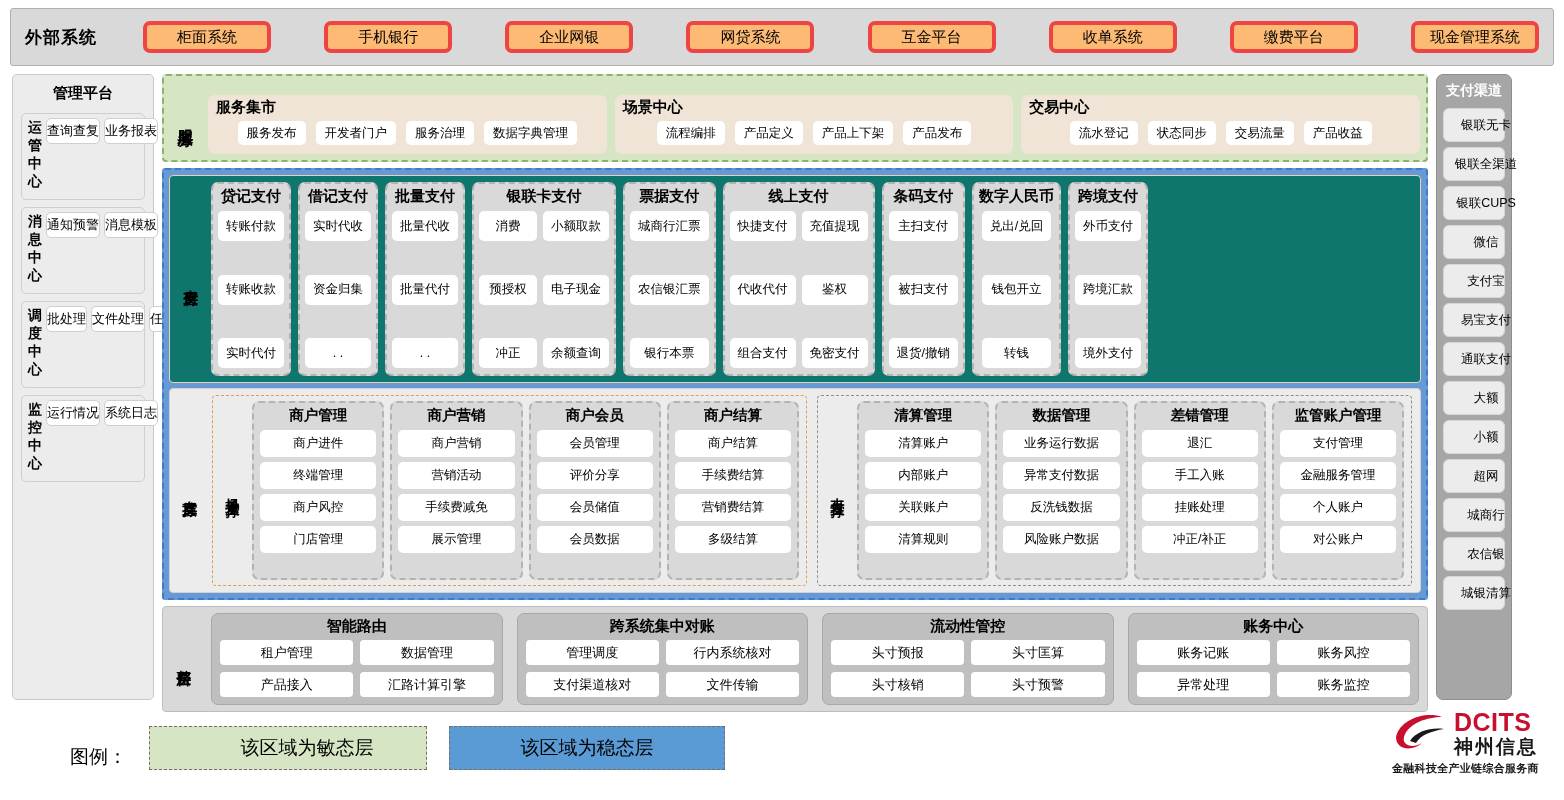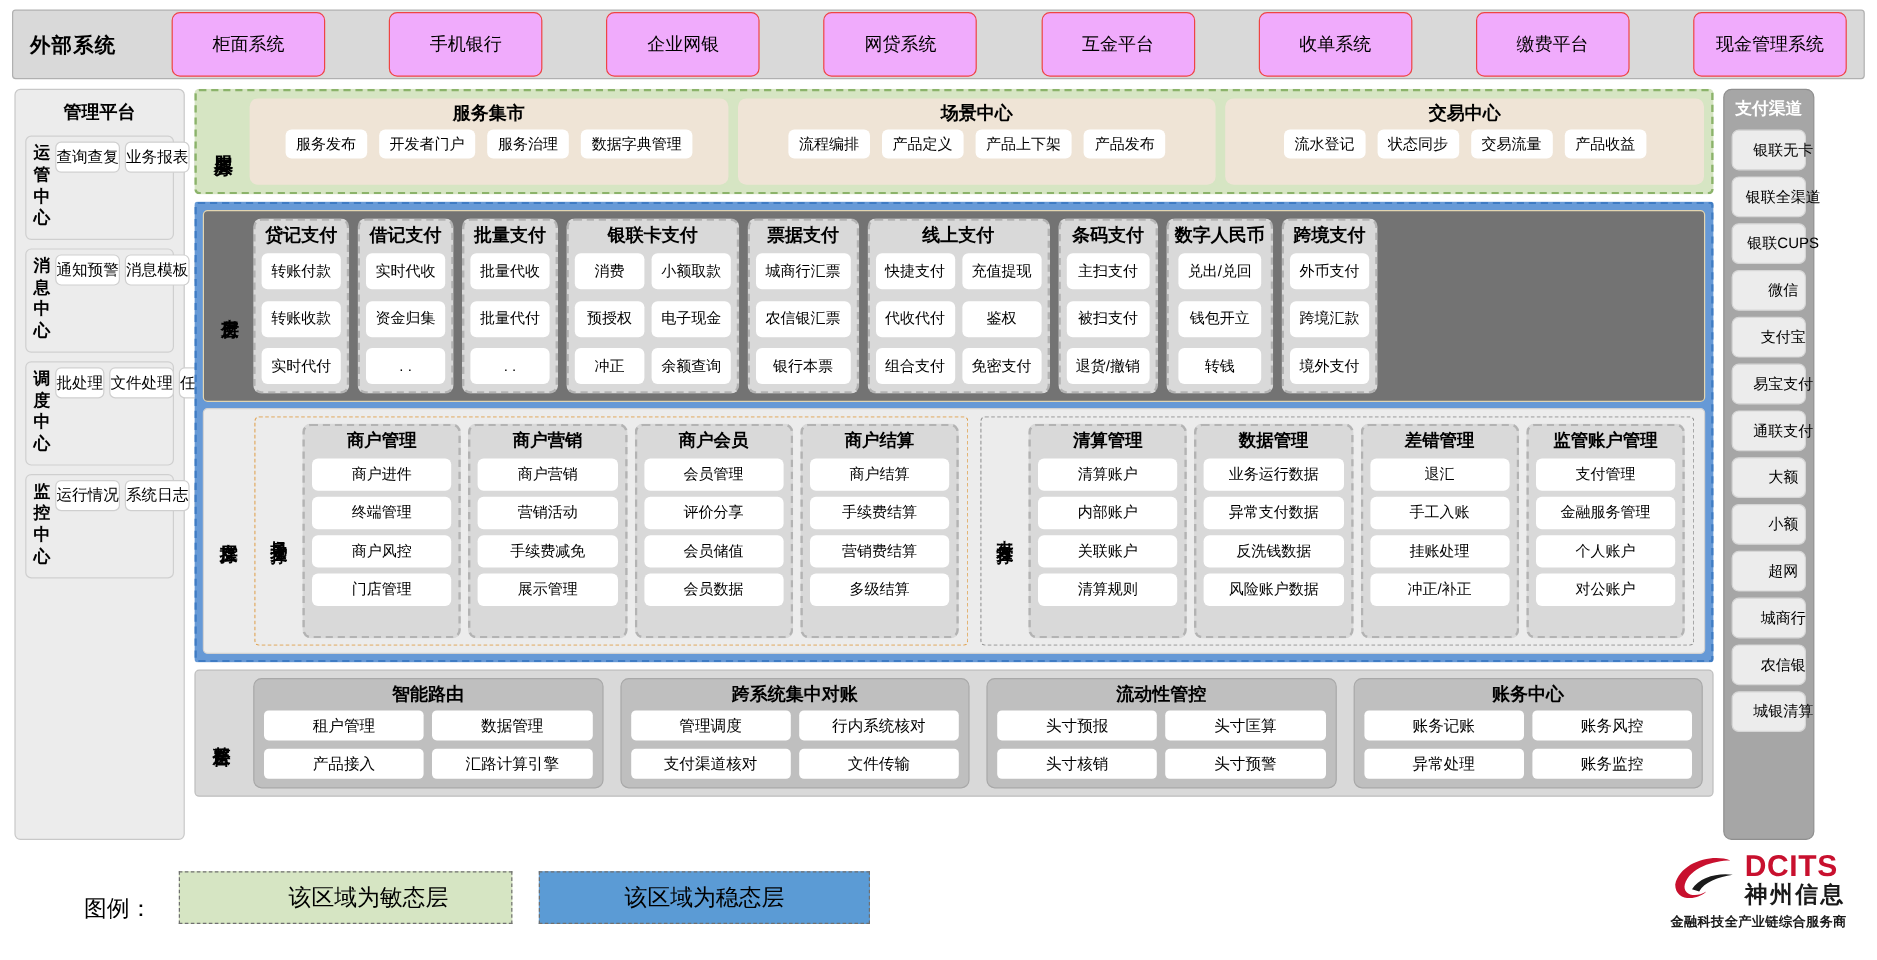--- a/index.html
+++ b/index.html
@@ -15,22 +15,22 @@
 
   
   .topbar{
     position:absolute; left:10px; top:8px; width:1544px; height:58px;
     background:#d9d9d9; border:1px solid #b0b0b0; border-radius:3px;
     display:flex; align-items:center; padding:0 14px; gap:0;
   }
   .topbar-title{ font-size:17px; font-weight:bold; letter-spacing:1px; width:118px; flex:none;}
   .topbar-items{ display:flex; flex:1; justify-content:space-between; gap:8px; }
   .ext-chip{
-    background:#f0abfc; border:1px solid #ef4444; border-radius:7px;
-    height:54px; min-width:128px; padding:0 12px;
+    background:#fdba74; border:4px solid #ef4444; border-radius:7px;
+    height:32px; min-width:128px; padding:0 12px;
     display:flex; align-items:center; justify-content:center;
     font-size:15px; color:#000; white-space:nowrap;
   }
 
   
   .leftbar{
     position:absolute; left:12px; top:74px; width:142px; height:626px;
     background:#ececec; border:1px solid #c8c8c8; border-radius:5px;
     padding:6px 8px; display:flex; flex-direction:column; gap:6px;
   }
@@ -68,40 +68,40 @@
     background:#d6e5c3; border:2px dashed #8bb36a; border-radius:4px;
     padding:6px; display:flex; gap:8px; align-items:stretch; height:88px;
   }
   .layer-vlabel{
     flex:none; width:30px; display:flex; align-items:center; justify-content:center;
     font-size:16px; font-weight:bold; line-height:1.02;
     writing-mode:vertical-rl; text-orientation:upright; letter-spacing:1px;
   }
   .svc-card{
     flex:1; background:#efe4d6; border-radius:7px; padding:3px 8px 6px;
-    display:flex; flex-direction:column; align-items:center; gap:4px;
+    display:flex; flex-direction:column; align-items:flex-start; gap:4px;margin-top:13px;
   }
   .svc-card-title{ font-size:15px; font-weight:bold; }
   .svc-chips{ display:flex; gap:10px; justify-content:center; width:100%; }
   .wchip{
     background:#fff; border-radius:5px; height:24px; padding:0 9px;
     display:flex; align-items:center; justify-content:center;
     font-size:12.5px; white-space:nowrap;
   }
 
   
   .stable-block{
     margin-top:6px; background:#6699d6; border:2px dashed #3f7cc4; border-radius:3px;
     padding:5px; display:flex; flex-direction:column; gap:5px;
   }
 
   
   .pay-layer{
-    background:#737373; border:1px solid #e3d5b0; border-radius:4px;
-    padding:6px 8px; display:flex; gap:7px; align-items:stretch; height:160px;
+    background:#0f766e; border:1px solid #e3d5b0; border-radius:4px;
+    padding:6px 8px; display:flex; gap:7px; align-items:stretch; height:208px;
   }
   .pay-col{
     background:#d9d9d9; border:2px dashed #b3b3b3; border-radius:7px;
     padding:3px 5px 6px; display:flex; flex-direction:column; align-items:center; gap:4px;
   }
   .pay-col-title{ font-size:15px; font-weight:bold; white-space:nowrap; padding-bottom:1px; }
   .pay-grid{ display:flex; gap:6px; flex:1; }
   .pay-colgrid{ display:flex; flex-direction:column; gap:6px; flex:1; justify-content:space-between; }
   .pchip{
     background:#fff; border-radius:5px; height:30px; padding:0 8px;

